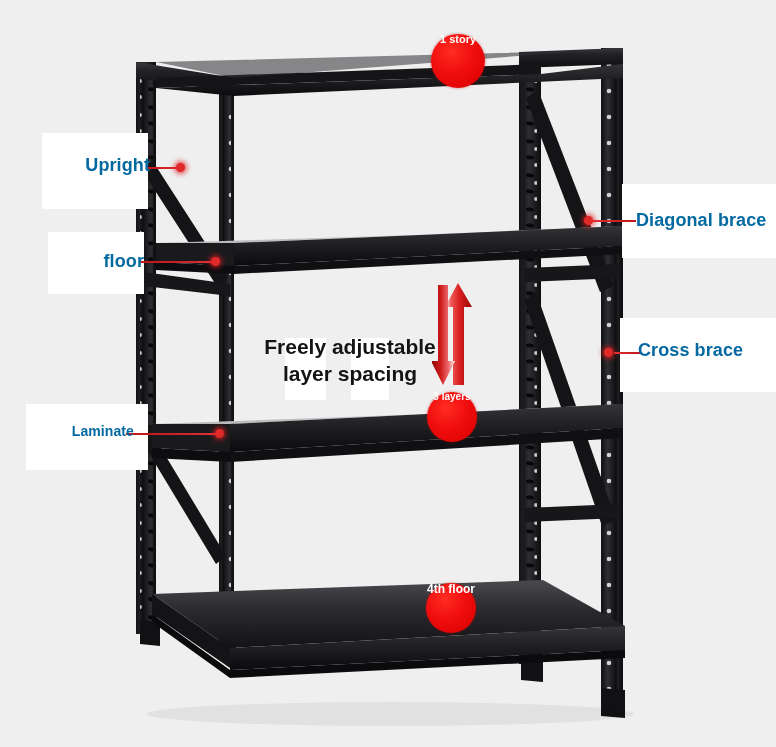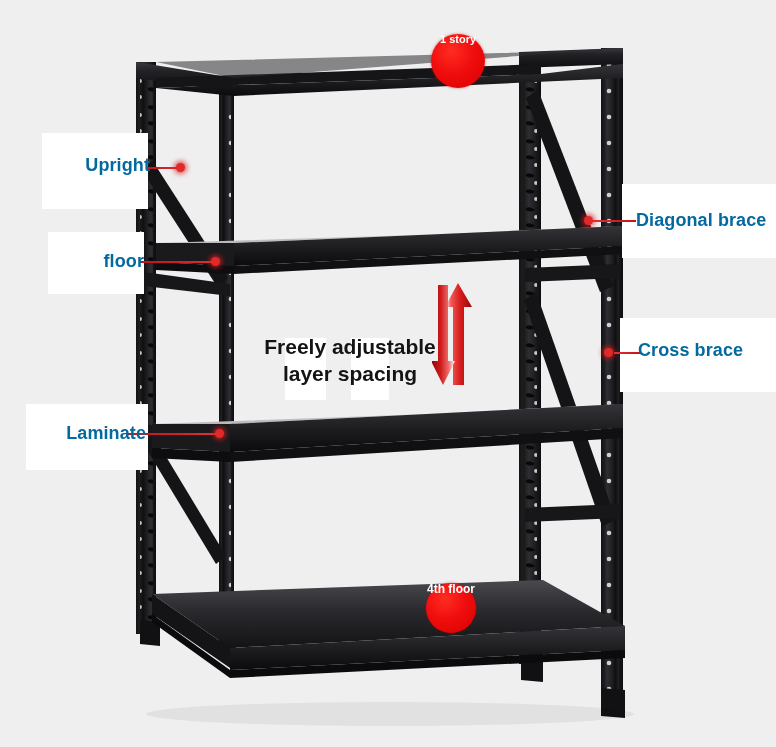--- a/index.html
+++ b/index.html
@@ -203,21 +203,21 @@
   <div class="leader fade-l" style="left:592px;top:220px;width:44px;"></div>
   <div class="dot" style="left:584px;top:216px;"></div>
 
   <div class="leader fade-l" style="left:614px;top:352px;width:28px;"></div>
   <div class="dot" style="left:604px;top:348px;"></div>
 
   <div class="lbl left" style="left:46px;top:155px;width:104px;font-size:18px;">Upright</div>
 
   <div class="lbl left" style="left:52px;top:251px;width:92px;font-size:18px;">floor</div>
 
-  <div class="lbl left" style="left:28px;top:423px;width:118px;font-size:18px;">Laminate</div>
+  <div class="lbl left" style="left:16px;top:423px;width:118px;font-size:14px;">Laminate</div>
 
   <div class="lbl right" style="left:636px;top:210px;width:150px;font-size:18px;">Diagonal brace</div>
 
   <div class="lbl right" style="left:638px;top:340px;width:150px;font-size:18px;">Cross brace</div>
 
   <div class="callout" style="left:262px;top:306px;width:176px;font-size:21px;margin-top:28px;">
     <div>Freely adjustable</div>
     <div>layer spacing</div>
   </div>
 
@@ -226,18 +226,21 @@
     <polygon points="26,2 40,26 32,26 32,104 21,104 21,26 13,26" fill="url(#arrowGrad)"></polygon>
 
     <polygon points="12,104 0,80 7,80 7,4 17,4 17,80 24,80" fill="url(#arrowGrad2)" transform="translate(-1,0)"></polygon>
   </svg>
 
   <div class="badge" style="left:431px;top:34px;width:54px;height:54px;font-size:11px;">
     <span>1 story</span>
   </div>
 
 
+  <div class="badge" style="left:427px;top:392px;width:50px;height:50px;font-size:10px;">
+    <span>3 layers</span>
+  </div>
 
   <div class="badge" style="left:426px;top:583px;width:50px;height:50px;font-size:12px;">
     <span>4th floor</span>
   </div>
 
 </div>
 
 </body></html>

